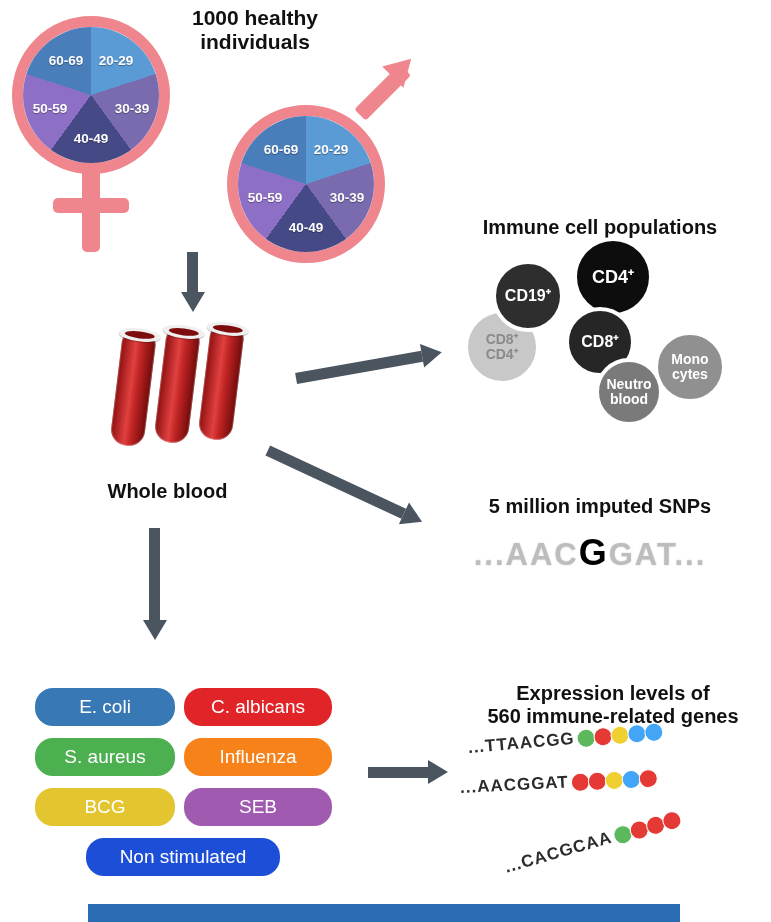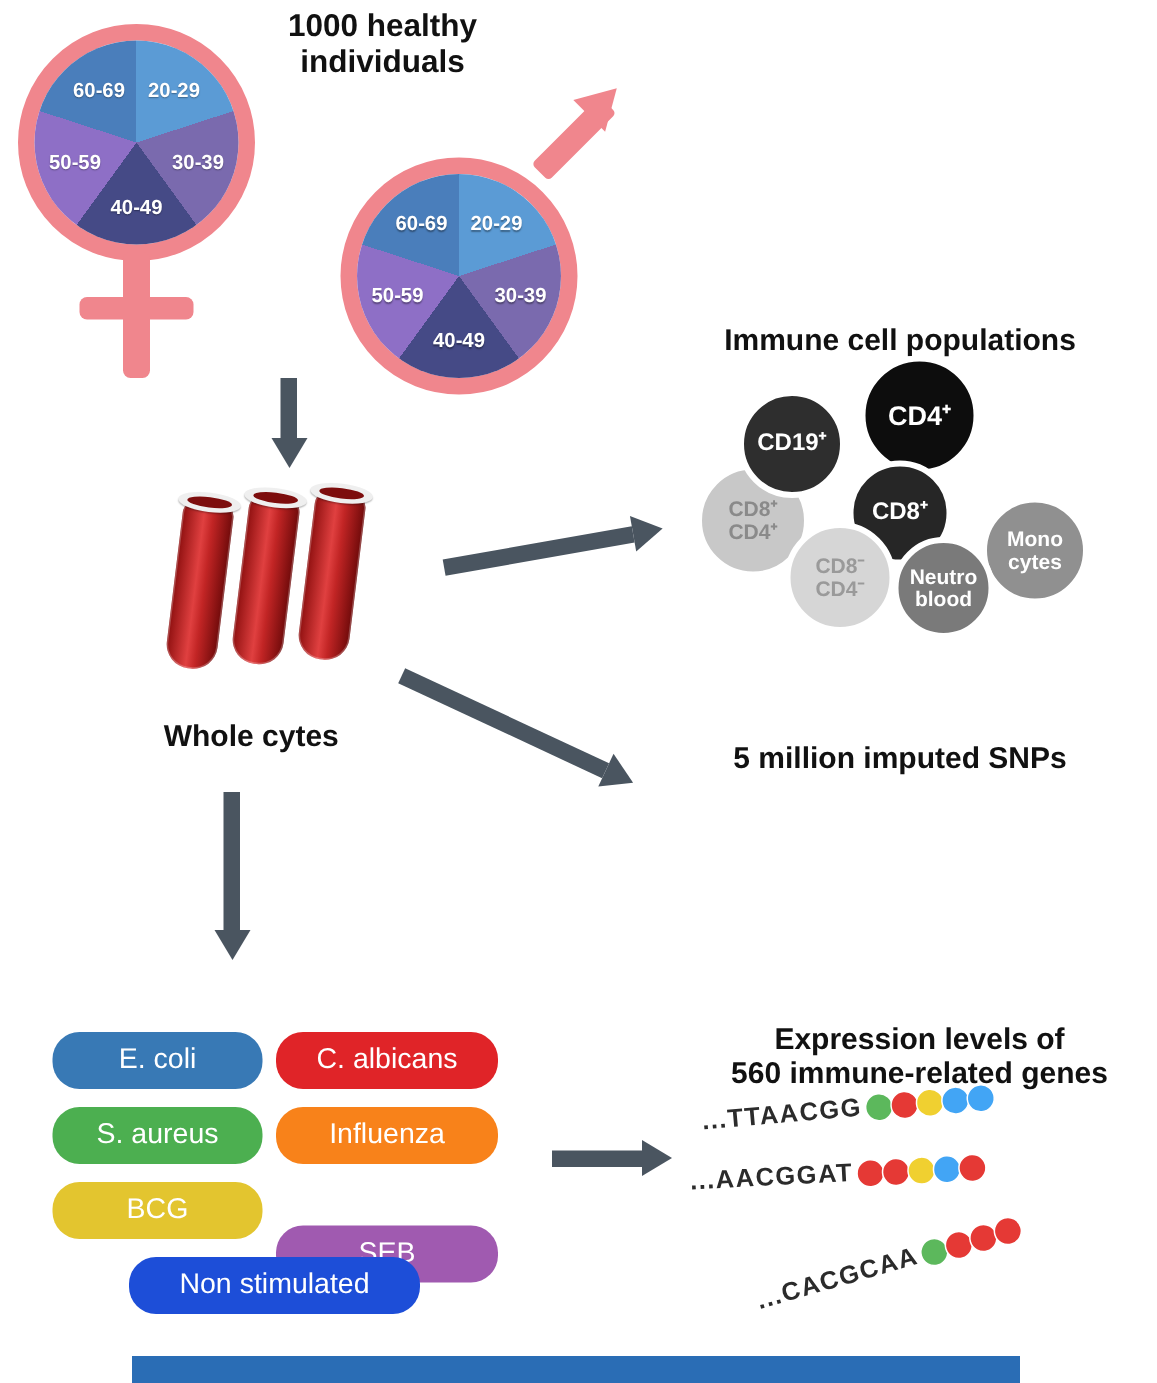--- a/index.html
+++ b/index.html
@@ -105,62 +105,61 @@
     <div class="glass"></div>
       <div class="rim"></div>
       <div class="opening"></div>
   </div>
   <div class="tube" style="left:96px;top:0;">
     <div class="glass"></div>
       <div class="rim"></div>
       <div class="opening"></div>
   </div>
 </div>
-<div class="abs section-title" style="left:85px;top:480px;width:165px;">Whole cytes</div>
+<div class="abs section-title" style="left:85px;top:480px;width:165px;">Whole blood</div>
 
 <div class="arrow" style="left:296px;top:366px;transform:rotate(-10deg);">
   <div class="shaft" style="width: 128px; background: rgb(74, 85, 96);"></div>
     <div class="head" style="border-left-color: rgb(74, 85, 96);"></div>
 </div>
 
 <div class="abs section-title" style="left:460px;top:216px;width:280px;">Immune cell populations</div>
 <div class="abs" style="left:458px;top:238px;width:305px;height:200px;">
   <div class="cell pre-line" style="left: 6px; top: 71px; width: 76px; height: 76px; font-size: 14px; background: rgb(200, 200, 200); color: rgb(138, 138, 138);">CD8⁺
 CD4⁺</div>
   <div class="cell" style="left: 34px; top: 22px; width: 72px; height: 72px; font-size: 16px; background: rgb(46, 46, 46); color: rgb(255, 255, 255);">CD19⁺</div>
   <div class="cell" style="left: 115px; top: -1px; width: 80px; height: 80px; font-size: 18px; background: rgb(13, 13, 13); color: rgb(255, 255, 255);">CD4⁺</div>
   <div class="cell" style="left: 107px; top: 69px; width: 70px; height: 70px; font-size: 16px; background: rgb(38, 38, 38); color: rgb(255, 255, 255);">CD8⁺</div>
   <div class="cell pre-line" style="left: 196px; top: 93px; width: 72px; height: 72px; font-size: 14px; background: rgb(144, 144, 144); color: rgb(255, 255, 255);">Mono
 cytes</div>
-  <div class="cell pre-line" style="left: 65px; top: 110px; width: 74px; height: 74px; font-size: 14px; background: rgb(214, 214, 214); color: rgb(154, 154, 154);">CD8⁻
-CD4⁻</div>
   <div class="cell pre-line" style="left: 137px; top: 120px; width: 68px; height: 68px; font-size: 14px; background: rgb(122, 122, 122); color: rgb(255, 255, 255);">Neutro
 blood</div>
 </div>
 
 <div class="arrow" style="left:268px;top:438px;transform:rotate(25deg);">
   <div class="shaft" style="width: 150px; background: rgb(74, 85, 96);"></div>
     <div class="head" style="border-left-color: rgb(74, 85, 96);"></div>
 </div>
 
 <div class="abs section-title" style="left:455px;top:495px;width:290px;">5 million imputed SNPs</div>
 <div class="abs" style="left:430px;top:532px;width:320px;">
+  <div class="snp-line"><span class="snp-dim">...AAC</span><span class="snp-var">G</span><span class="snp-dim">GAT...</span></div>
 </div>
 
 <div class="arrow" style="left:155px;top:516px;transform:rotate(90deg);">
   <div class="shaft" style="width: 92px; background: rgb(74, 85, 96);"></div>
     <div class="head" style="border-left-color: rgb(74, 85, 96);"></div>
 </div>
 
 <div class="pill" style="left: 35px; top: 688px; width: 140px; background: rgb(56, 121, 181);">E. coli</div>
 <div class="pill" style="left: 184px; top: 688px; width: 148px; background: rgb(224, 36, 40);">C. albicans</div>
 <div class="pill" style="left: 35px; top: 738px; width: 140px; background: rgb(76, 175, 80);">S. aureus</div>
 <div class="pill" style="left: 184px; top: 738px; width: 148px; background: rgb(248, 130, 26);">Influenza</div>
 <div class="pill" style="left: 35px; top: 788px; width: 140px; background: rgb(227, 197, 47);">BCG</div>
-<div class="pill" style="left: 184px; top: 788px; width: 148px; background: rgb(160, 90, 176); margin-top: 29px;">SEB</div>
+<div class="pill" style="left: 184px; top: 788px; width: 148px; background: rgb(160, 90, 176);">SEB</div>
 <div class="pill" style="left: 86px; top: 838px; width: 194px; background: #1d4ed8;">Non stimulated</div>
 
 <div class="arrow" style="left:368px;top:760px;">
   <div class="shaft" style="width: 60px; background: rgb(74, 85, 96);"></div>
     <div class="head" style="border-left-color: rgb(74, 85, 96);"></div>
 </div>
 
 <div class="abs section-title pre-line" style="left:458px;top:682px;width:310px;">Expression levels of
 560 immune-related genes</div>
 

